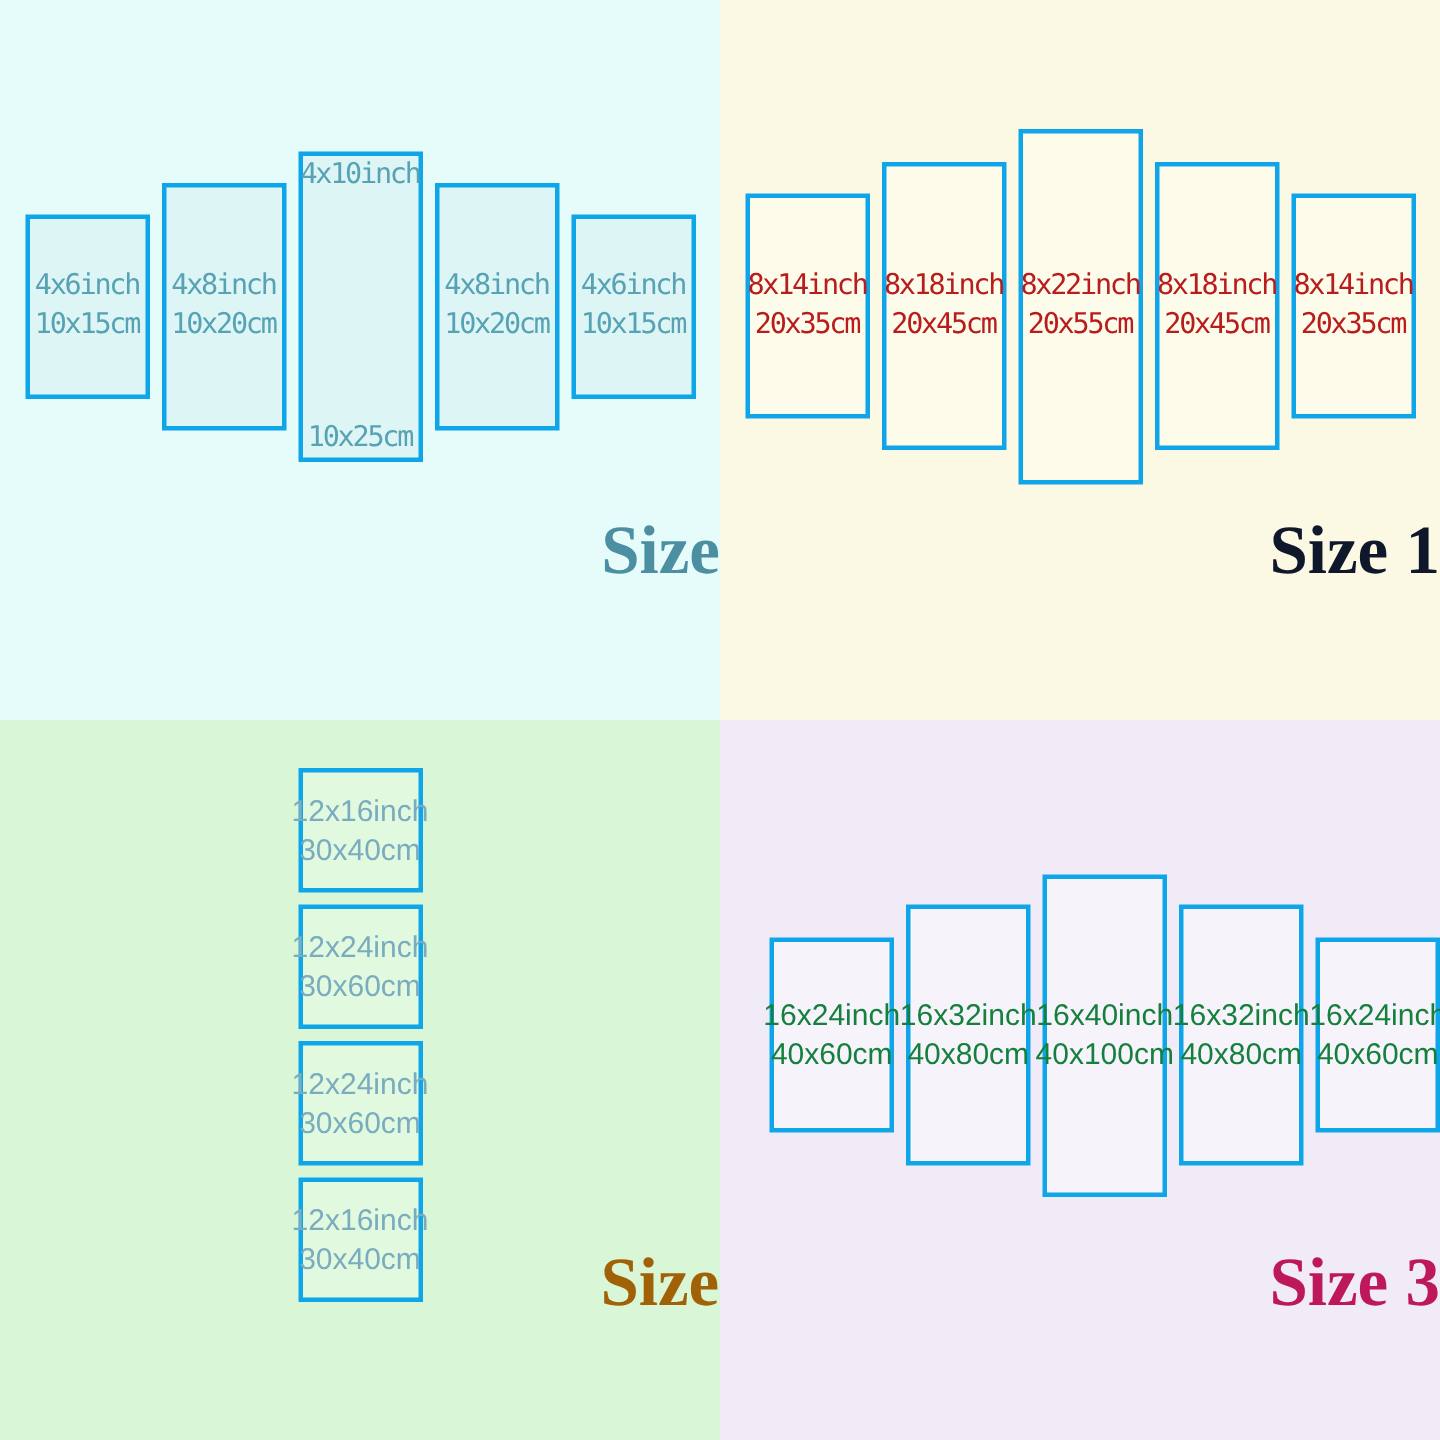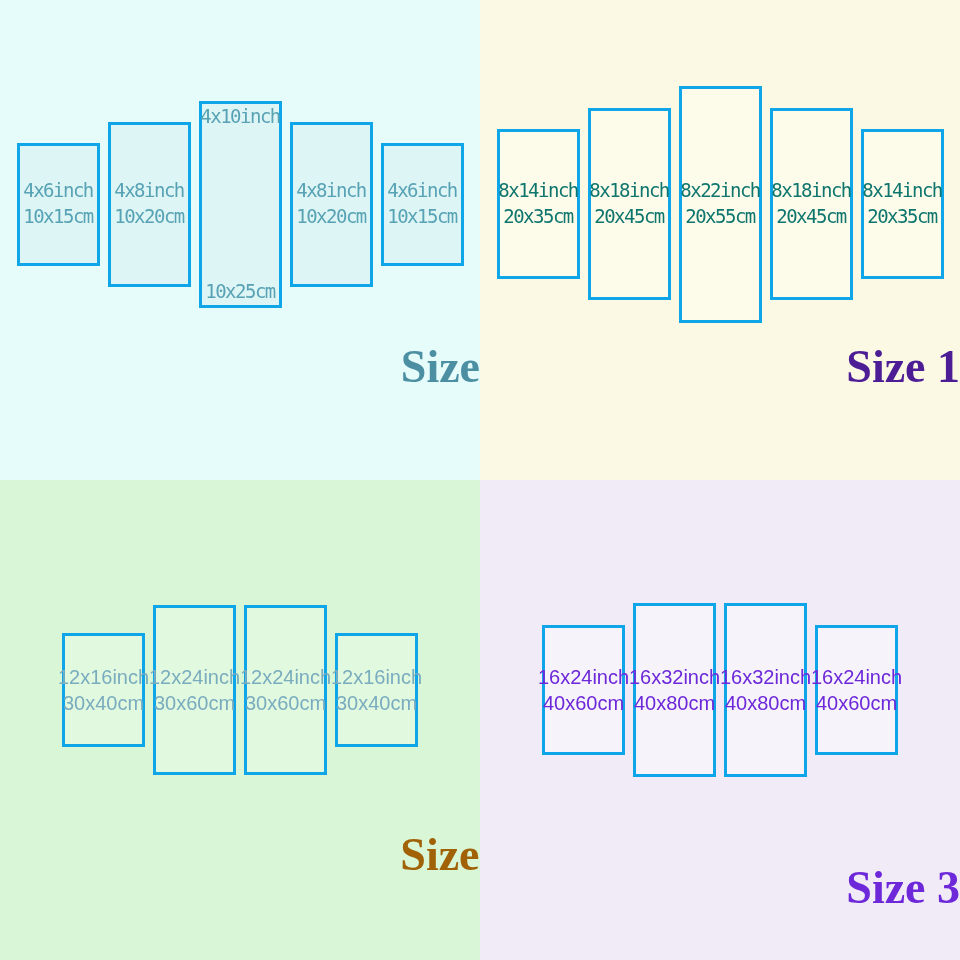--- a/index.html
+++ b/index.html
@@ -71,21 +71,21 @@
           <div class="panel-label">10x20cm</div>
         </div>
         <div class="panel" style="height: 123px; background: rgb(221, 245, 244);">
           <div class="panel-label">4x6inch</div>
           <div class="panel-label">10x15cm</div>
         </div>
       </div>
     <h2 class="title" style="color: rgb(76, 143, 163);">Size</h2>
   </section>
   <section class="quad top mono" style="background: rgb(251, 249, 228);">
-    <div class="panels" style="color: #0f766e;">
+    <div class="panels" style="color: #b91c1c;">
         <div class="panel" style="height: 150px; background: rgb(253, 251, 234);">
           <div class="panel-label">8x14inch</div>
           <div class="panel-label">20x35cm</div>
         </div>
         <div class="panel" style="height: 192px; background: rgb(253, 251, 234);">
           <div class="panel-label">8x18inch</div>
           <div class="panel-label">20x45cm</div>
         </div>
         <div class="panel" style="height: 237px; background: rgb(253, 251, 234);">
           <div class="panel-label">8x22inch</div>
@@ -93,57 +93,61 @@
         </div>
         <div class="panel" style="height: 192px; background: rgb(253, 251, 234);">
           <div class="panel-label">8x18inch</div>
           <div class="panel-label">20x45cm</div>
         </div>
         <div class="panel" style="height: 150px; background: rgb(253, 251, 234);">
           <div class="panel-label">8x14inch</div>
           <div class="panel-label">20x35cm</div>
         </div>
       </div>
-    <h2 class="title" style="color: #4c1d95;">Size 1</h2>
+    <h2 class="title" style="color: #0f172a;">Size 1</h2>
   </section>
   <section class="quad bottom sans" style="background: rgb(217, 246, 214);">
-    <div class="panels" style="color: rgb(122, 172, 191);">
+    <div class="panels" style="color: rgb(122, 172, 191); flex-direction: column;">
         <div class="panel" style="height: 114px; background: rgb(225, 249, 222);">
           <div class="panel-label">12x16inch</div>
           <div class="panel-label">30x40cm</div>
         </div>
         <div class="panel" style="height: 170px; background: rgb(225, 249, 222);">
           <div class="panel-label">12x24inch</div>
           <div class="panel-label">30x60cm</div>
         </div>
         <div class="panel" style="height: 170px; background: rgb(225, 249, 222);">
           <div class="panel-label">12x24inch</div>
           <div class="panel-label">30x60cm</div>
         </div>
         <div class="panel" style="height: 114px; background: rgb(225, 249, 222);">
           <div class="panel-label">12x16inch</div>
           <div class="panel-label">30x40cm</div>
         </div>
       </div>
     <h2 class="title" style="color: #a16207; padding-left: 34px;">Size 2</h2>
   </section>
   <section class="quad bottom sans" style="background: rgb(240, 235, 246);">
-    <div class="panels" style="color: #6d28d9;">
+    <div class="panels" style="color: #15803d; justify-content: flex-end;">
         <div class="panel" style="height: 130px; background: rgb(246, 243, 250);">
           <div class="panel-label">16x24inch</div>
           <div class="panel-label">40x60cm</div>
         </div>
         <div class="panel" style="height: 174px; background: rgb(246, 243, 250);">
           <div class="panel-label">16x32inch</div>
           <div class="panel-label">40x80cm</div>
+        </div>
+        <div class="panel" style="height: 215px; background: rgb(246, 243, 250);">
+          <div class="panel-label">16x40inch</div>
+          <div class="panel-label">40x100cm</div>
         </div>
         <div class="panel" style="height: 174px; background: rgb(246, 243, 250);">
           <div class="panel-label">16x32inch</div>
           <div class="panel-label">40x80cm</div>
         </div>
         <div class="panel" style="height: 130px; background: rgb(246, 243, 250);">
           <div class="panel-label">16x24inch</div>
           <div class="panel-label">40x60cm</div>
         </div>
       </div>
-    <h2 class="title" style="color: #6d28d9; margin-top: 33px;">Size 3</h2>
+    <h2 class="title" style="color: #be185d;">Size 3</h2>
   </section>
 </div>
 
 </body></html>

